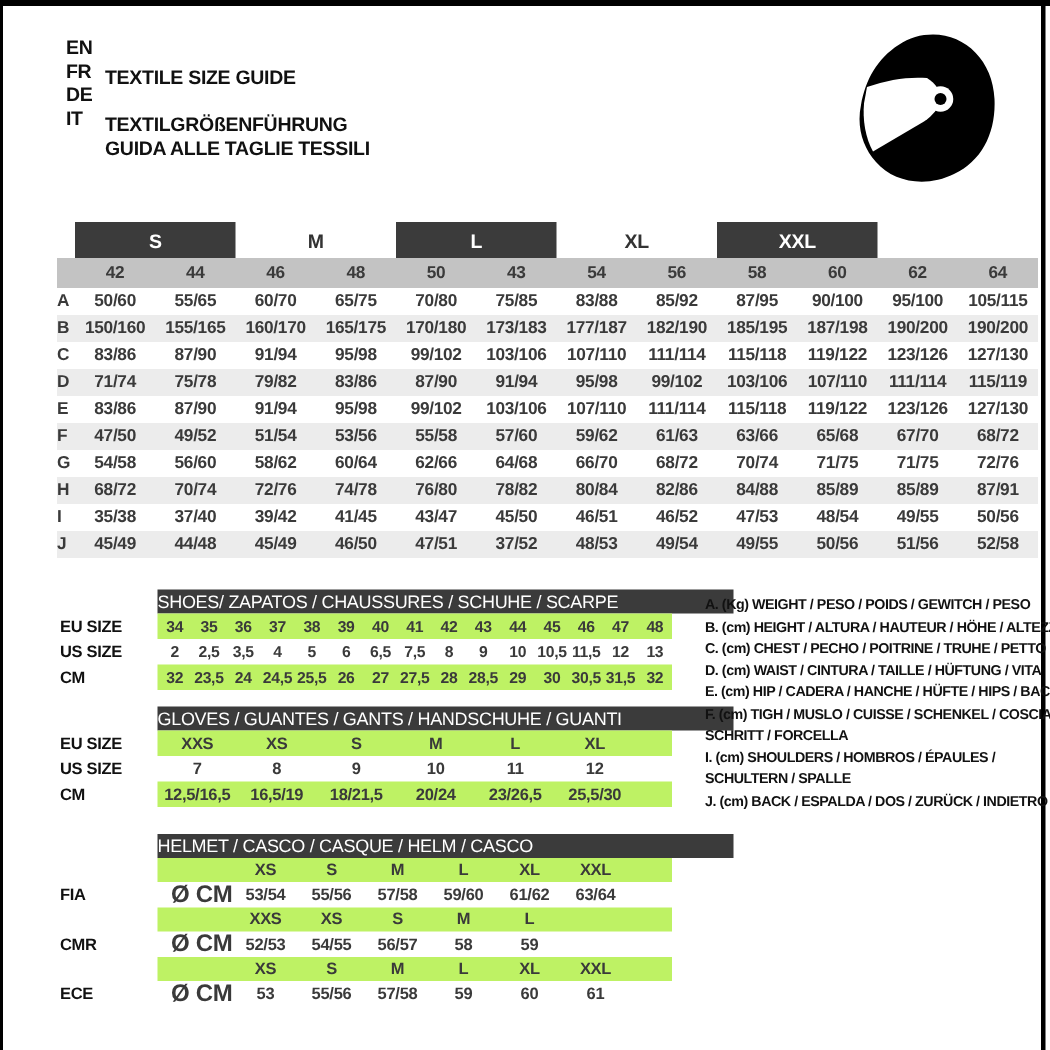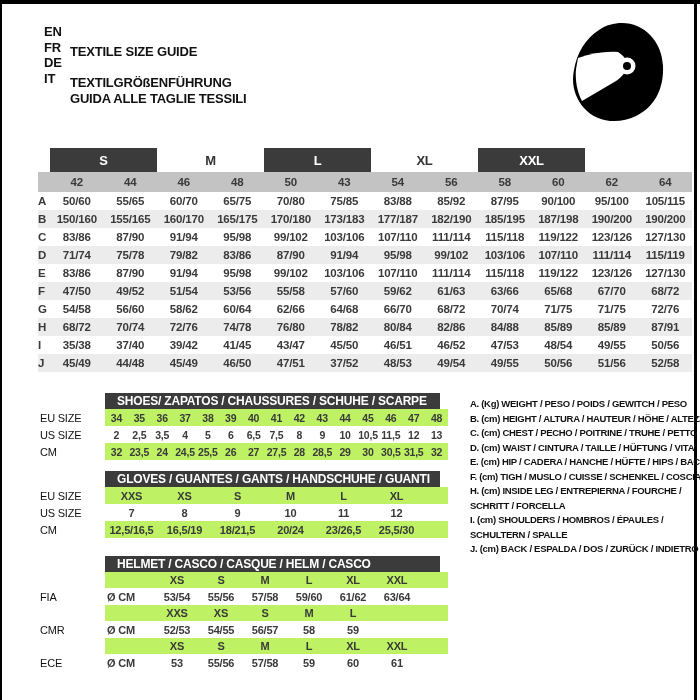--- a/index.html
+++ b/index.html
@@ -27,32 +27,32 @@
   .mrow-data{height:18px;}
   .mrow-data.stripe{background:#ececec;}
   .gcell{height:24px;display:flex;align-items:center;justify-content:center;
          font-size:13px;font-weight:bold;color:#333;}
   .gcell.boxed{background:#3b3b3b;color:#fff;}
   .mcell{text-align:center;font-size:11.5px;font-weight:bold;color:#3a3a3a;white-space:nowrap;}
   .mlabel{text-align:left;font-size:11.5px;font-weight:bold;color:#3a3a3a;}
 
   
   .subtable{position:absolute;left:40px;width:408px;}
-  .sub-header{margin-left:65px;width:335px;height:16px;background:#3b3b3b;color:#fff;
-              font-size:12px;font-weight:bold;display:flex;align-items:center;
-              padding-left:12px;box-sizing:border-box;white-space:nowrap;}
+  .sub-header{margin-left:65px;width:384px;height:16px;background:#3b3b3b;color:#fff;
+              font-size:12px;font-weight:normal;display:flex;align-items:center;
+              padding-left:0;box-sizing:border-box;white-space:nowrap;}
   .srow{display:flex;align-items:center;}
-  .slabel{width:65px;font-size:11px;font-weight:normal;color:#111;}
+  .slabel{width:65px;font-size:11px;font-weight:bold;color:#111;}
   .sband{width:343px;height:100%;display:grid;align-items:center;box-sizing:border-box;}
   .sband.gray{background:#bef264;}
   .scell{text-align:center;font-size:10.5px;font-weight:bold;color:#3a3a3a;white-space:nowrap;}
   .shoes-band{grid-template-columns:repeat(15,1fr);}
   .gloves-band{grid-template-columns:repeat(6,53px) 1fr;}
   .helmet-band{grid-template-columns:50px repeat(6,44px) 1fr;}
-  .unit-cell{text-align:left;padding-left:2px;font-size:11px;font-weight:bold;color:#3a3a3a;}
+  .unit-cell{text-align:right;padding-left:2px;font-size:16px;font-weight:bold;color:#3a3a3a;}
   .srow-h17{height:17px;}
   .srow-h16{height:16px;}
   .gloves-cell,.helmet-cell{font-size:11px;}
 
   
   .legend{position:absolute;left:470px;top:397px;width:228px;}
   .legend-line{font-size:9.5px;font-weight:bold;color:#111;line-height:14.5px;
                white-space:nowrap;letter-spacing:-0.3px;}
 </style>
 </head>
@@ -444,19 +444,18 @@
       </div>
     </div>
 
   <div class="legend" id="legend">
       <div class="legend-line">A. (Kg) WEIGHT / PESO / POIDS / GEWITCH / PESO</div>
       <div class="legend-line">B. (cm) HEIGHT / ALTURA / HAUTEUR / HÖHE / ALTEZZA</div>
       <div class="legend-line">C. (cm) CHEST / PECHO / POITRINE / TRUHE / PETTO</div>
       <div class="legend-line">D. (cm) WAIST / CINTURA / TAILLE / HÜFTUNG / VITA</div>
       <div class="legend-line">E. (cm) HIP / CADERA / HANCHE / HÜFTE / HIPS / BACINO</div>
       <div class="legend-line">F. (cm) TIGH / MUSLO / CUISSE / SCHENKEL / COSCIA</div>
-      <div class="legend-line">H. (cm) INSIDE LEG / ENTREPIERNA / FOURCHE /</div>
       <div class="legend-line">SCHRITT / FORCELLA</div>
       <div class="legend-line">I. (cm) SHOULDERS / HOMBROS / ÉPAULES /</div>
       <div class="legend-line">SCHULTERN / SPALLE</div>
       <div class="legend-line">J. (cm) BACK / ESPALDA / DOS / ZURÜCK / INDIETRO</div>
     </div>
 </div>
 
 </body></html>

